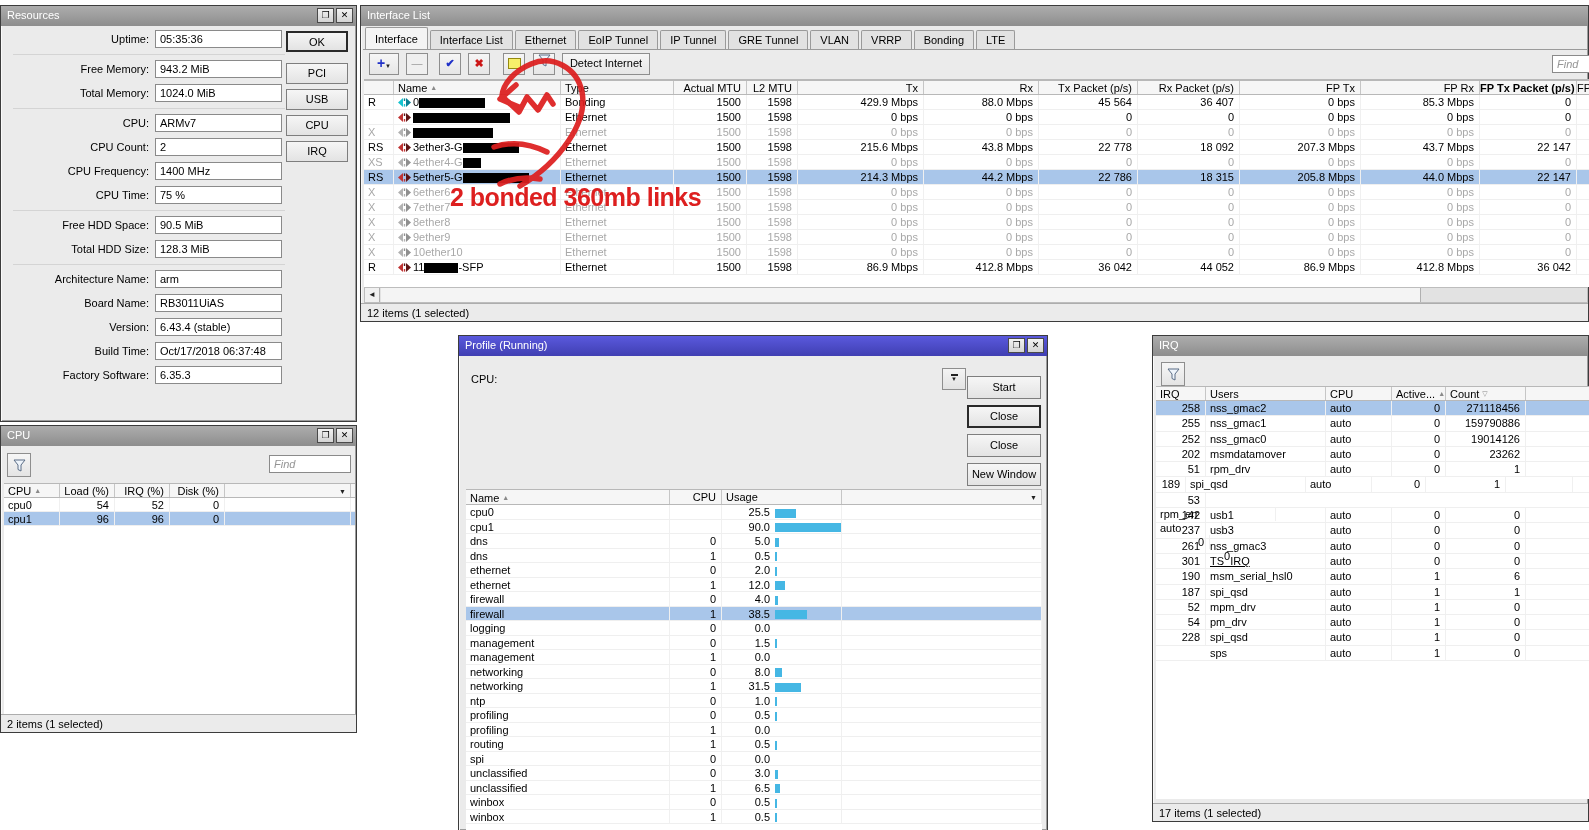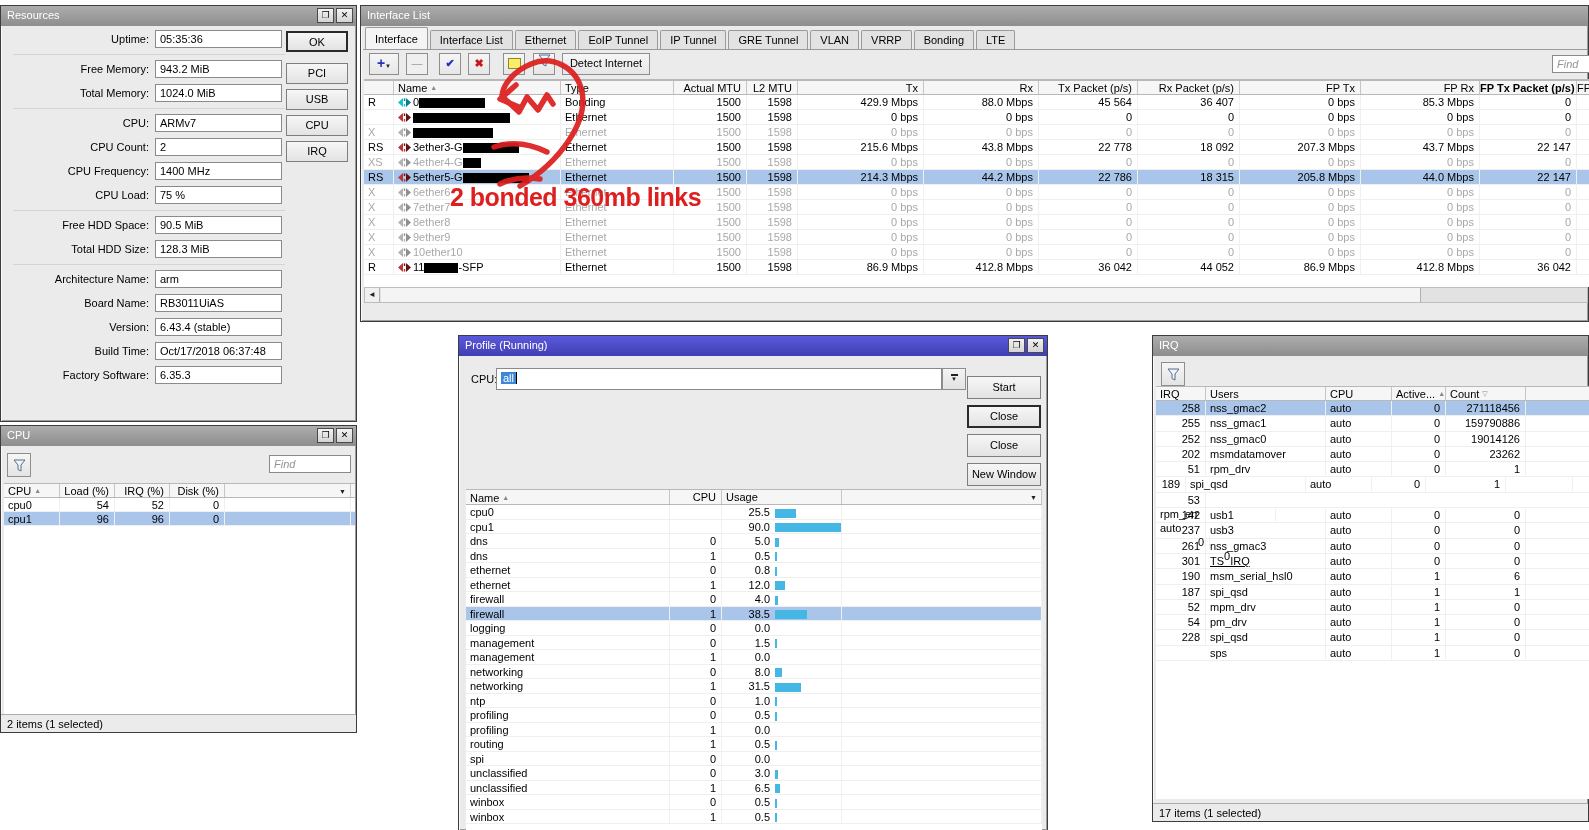--- a/index.html
+++ b/index.html
@@ -91,21 +91,21 @@
         </div>
         <div class="res-row">
           <span class="res-label">CPU Count:</span>
           <div class="tfield res-value">2</div>
         </div>
         <div class="res-row">
           <span class="res-label">CPU Frequency:</span>
           <div class="tfield res-value">1400 MHz</div>
         </div>
         <div class="res-row">
-          <span class="res-label">CPU Load:</span>
+          <span class="res-label">CPU Time:</span>
           <div class="tfield res-value">75 %</div>
         </div>
         <div class="res-sep"></div>
         <div class="res-row">
           <span class="res-label">Free HDD Space:</span>
           <div class="tfield res-value">90.5 MiB</div>
         </div>
         <div class="res-row">
           <span class="res-label">Total HDD Size:</span>
           <div class="tfield res-value">128.3 MiB</div>
@@ -425,20 +425,21 @@
             <span class="bc num" style="width: 119px;">412.8 Mbps</span>
             <span class="bc num" style="width: 97px;">36 042</span>
             <span class="bc" style="width: 13px;"></span>
           </div>
         </div>
     </div>
     <div class="hscroll" style="left:3px;right:0;top:281px;">
       <div class="sbtn">◄</div>
       <div class="sthumb" style="width:1040px;"></div>
     </div>
+    <div class="statusbar">12 items (1 selected)</div>
   </div>
 
   <div class="win" style="left:0;top:425px;width:357px;height:308px;">
     <div class="tbar">
       <span class="ttext">CPU</span>
       <span class="tbtns">
         <span class="tbtn">❐</span>
         <span class="tbtn">✕</span>
       </span>
     </div>
@@ -636,21 +637,20 @@
 
   <div class="win" style="left:458px;top:335px;width:590px;height:496px;">
     <div class="tbar active">
       <span class="ttext">Profile (Running)</span>
       <span class="tbtns">
         <span class="tbtn">❐</span>
         <span class="tbtn">✕</span>
       </span>
     </div>
     <span style="position:absolute;left:12px;top:37px;">CPU:</span>
-    <div class="combo" style="left:37px;top:32px;width:446px;"><span class="chip">all</span></div>
     <div class="cmb-arrow" style="left:483px;top:32px;">
         <span class="bar"></span>
         <span class="tri">▼</span>
       </div>
     <div id="prof-btns">
         <div class="btn" style="position: absolute; right: 6px; width: 74px; height: 23px; line-height: 21px; top: 40px;">Start</div>
         <div class="btn" style="position: absolute; right: 6px; width: 74px; height: 23px; top: 69px; border: 2px solid rgb(42, 42, 42); line-height: 19px;">Close</div>
         <div class="btn" style="position: absolute; right: 6px; width: 74px; height: 23px; line-height: 21px; top: 98px;">Close</div>
         <div class="btn" style="position: absolute; right: 6px; width: 74px; height: 23px; line-height: 21px; top: 127px;">New Window</div>
       </div>
@@ -684,21 +684,21 @@
           </div>
           <div class="trow" style="height: 14.5px;">
             <span class="bc" style="width: 204px;">dns</span>
             <span class="bc num" style="width: 52px;">1</span>
             <span class="bc" style="width: 120px;"><span style="display: inline-block; width: 44px; text-align: right;">0.5</span><span class="p-bar" style="width: 1.5px;"></span></span>
             <span class="bc" style="width: 200px;"></span>
           </div>
           <div class="trow" style="height: 14.5px;">
             <span class="bc" style="width: 204px;">ethernet</span>
             <span class="bc num" style="width: 52px;">0</span>
-            <span class="bc" style="width: 120px;"><span style="display: inline-block; width: 44px; text-align: right;">0.8</span><span class="p-bar" style="width: 1.68px;"></span></span>
+            <span class="bc" style="width: 120px;"><span style="display: inline-block; width: 44px; text-align: right;">2.0</span><span class="p-bar" style="width: 1.68px;"></span></span>
             <span class="bc" style="width: 200px;"></span>
           </div>
           <div class="trow" style="height: 14.5px;">
             <span class="bc" style="width: 204px;">ethernet</span>
             <span class="bc num" style="width: 52px;">1</span>
             <span class="bc" style="width: 120px;"><span style="display: inline-block; width: 44px; text-align: right;">12.0</span><span class="p-bar" style="width: 10.08px;"></span></span>
             <span class="bc" style="width: 200px;"></span>
           </div>
           <div class="trow" style="height: 14.5px;">
             <span class="bc" style="width: 204px;">firewall</span>

